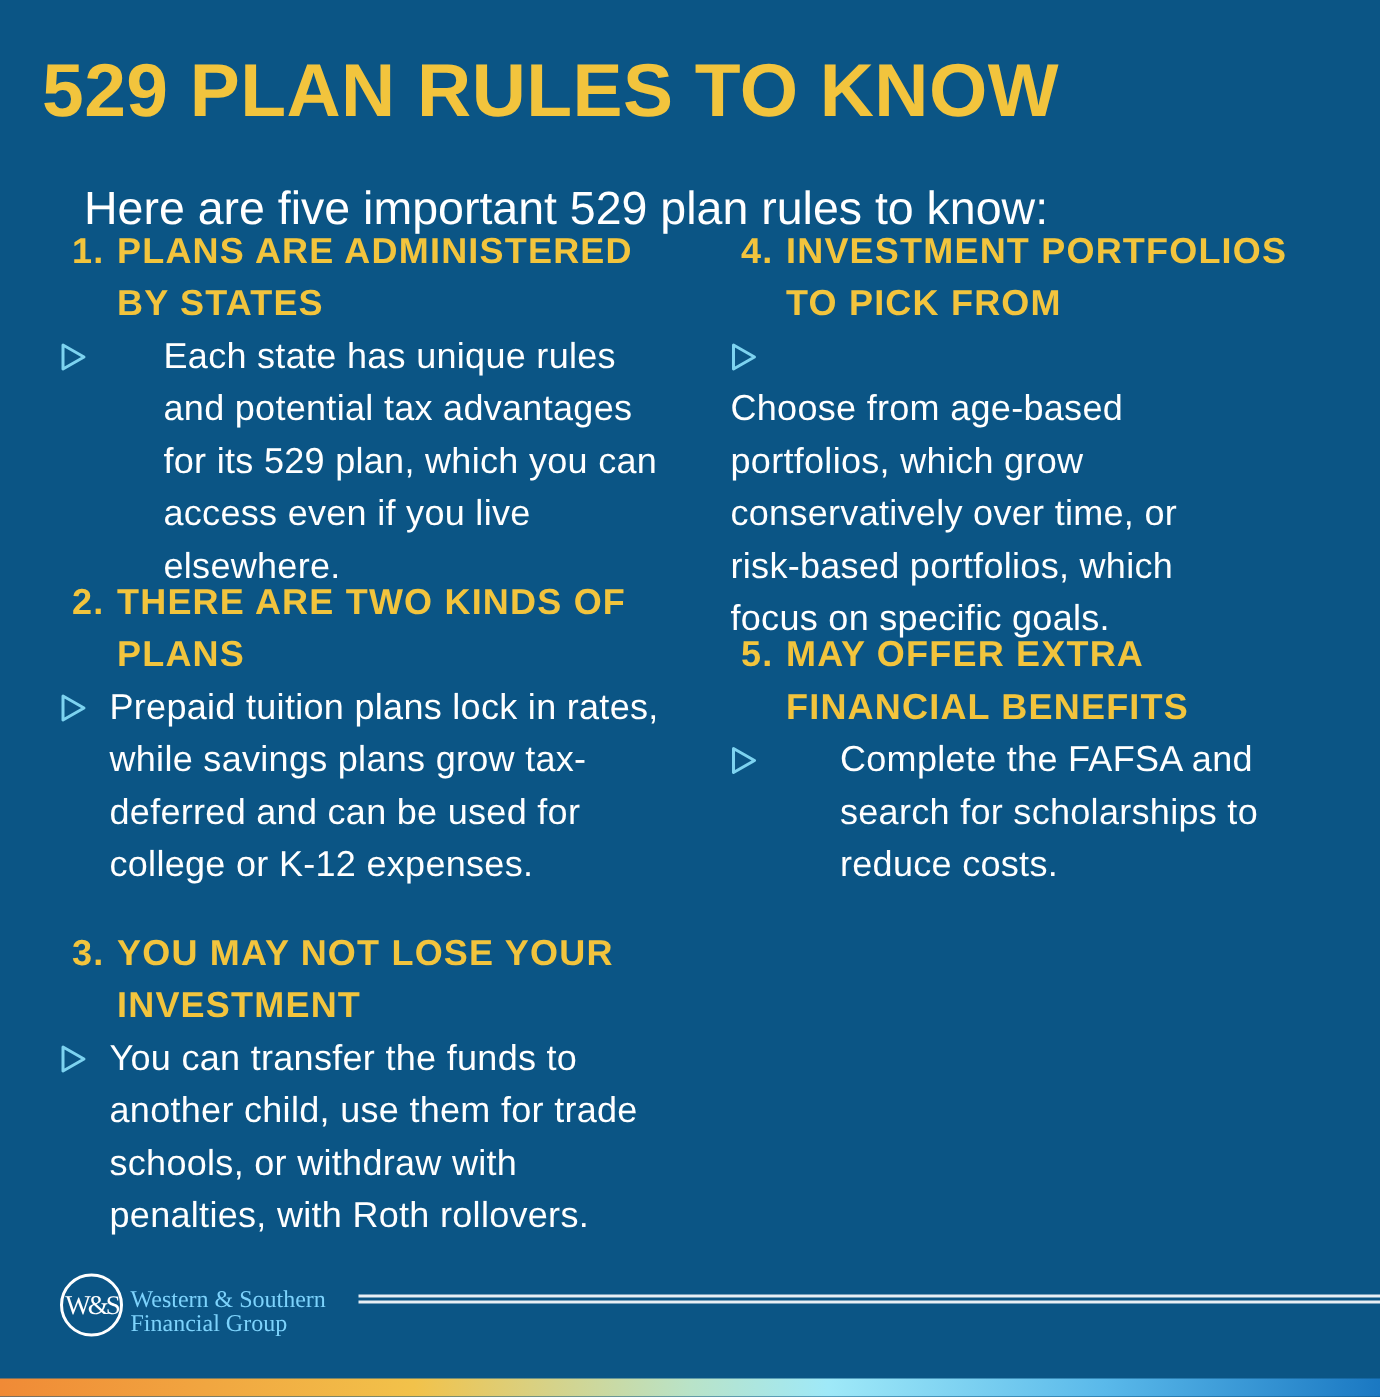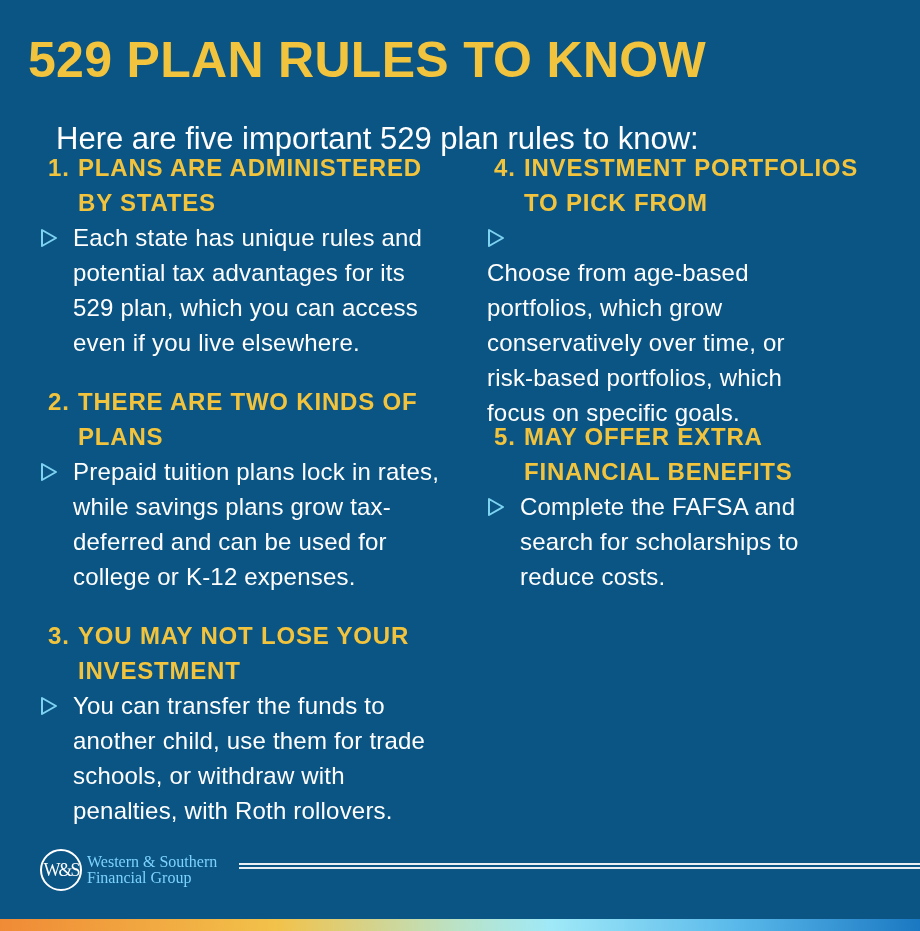--- a/index.html
+++ b/index.html
@@ -82,21 +82,21 @@
       line-height: 35px;
       color: #ffffff;
       margin: 0;
       letter-spacing: 0.2px;
     }
     .footer-logo {
       position: absolute;
       left: 40px;
       top: 849px;
       display: flex;
-      align-items: center;
+      align-items: flex-end;
     }
     .logo-mark {
       width: 42px;
       height: 42px;
       border: 2px solid #ffffff;
       border-radius: 50%;
       box-sizing: border-box;
       display: flex;
       align-items: center;
       justify-content: center;
@@ -135,21 +135,21 @@
 <body>
 
 <h1 class="title">529 PLAN RULES TO KNOW</h1>
 <p class="intro">Here are five important 529 plan rules to know:</p>
 
 <div class="rule" style="left:48px; top:150px; width:395px;">
   <h2 class="rule-heading">
     <span class="rule-num">1.</span>
     <span class="rule-heading-text">PLANS ARE ADMINISTERED BY STATES</span>
   </h2>
-  <div class="rule-body" style="margin-left:-8px;">
+  <div class="rule-body" style="margin-left:-8px;gap:36px;">
     <span class="bullet">
       <svg width="18" height="20" viewBox="0 0 18 20">
           <polygon points="2,2 16,10 2,18" fill="none" stroke="#7dd3f0" stroke-width="2" stroke-linejoin="round"></polygon>
         </svg>
     </span>
     <p class="rule-text">Each state has unique rules and potential tax advantages for its 529 plan, which you can access even if you live elsewhere.</p>
   </div>
 </div>
 
 <div class="rule" style="left:48px; top:384px; width:395px;">
@@ -195,21 +195,21 @@
     </span>
     <p class="rule-text" style="max-width:320px;">Choose from age-based portfolios, which grow conservatively over time, or risk-based portfolios, which focus on specific goals.</p>
   </div>
 </div>
 
 <div class="rule" style="left:494px; top:419px; width:390px;">
   <h2 class="rule-heading">
     <span class="rule-num">5.</span>
     <span class="rule-heading-text" style="max-width:300px;">MAY OFFER EXTRA FINANCIAL BENEFITS</span>
   </h2>
-  <div class="rule-body" style="margin-left:-7px;">
+  <div class="rule-body" style="margin-left:-7px;gap:40px;">
     <span class="bullet">
       <svg width="18" height="20" viewBox="0 0 18 20">
           <polygon points="2,2 16,10 2,18" fill="none" stroke="#7dd3f0" stroke-width="2" stroke-linejoin="round"></polygon>
         </svg>
     </span>
     <p class="rule-text" style="max-width:300px;">Complete the FAFSA and search for scholarships to reduce costs.</p>
   </div>
 </div>
 
 <div class="footer-logo">

